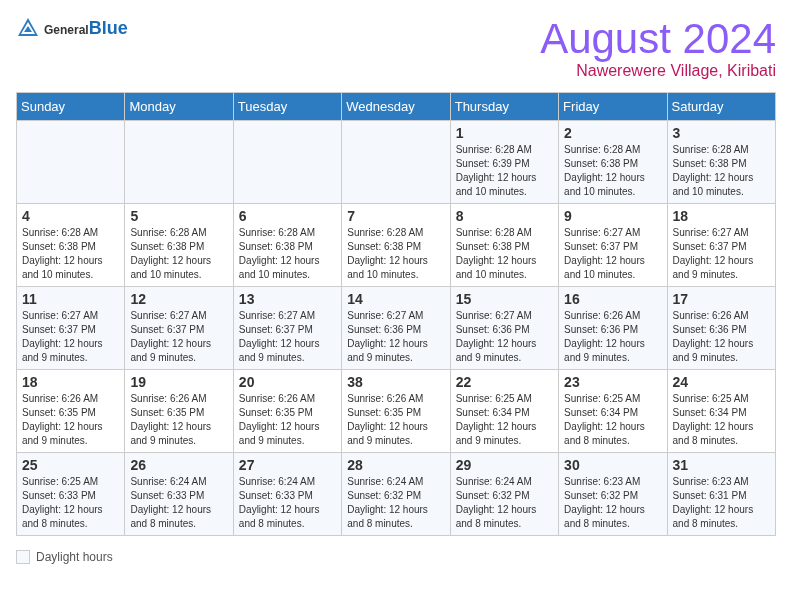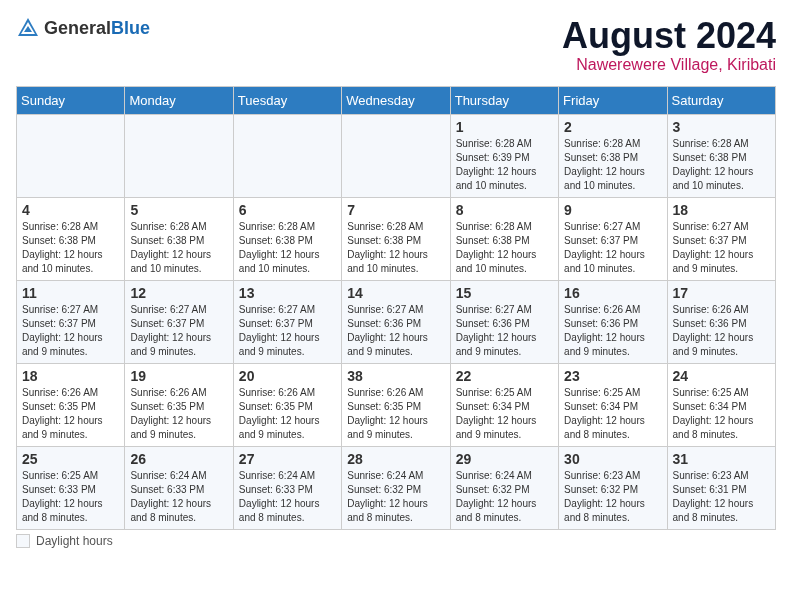--- a/index.html
+++ b/index.html
@@ -15,40 +15,40 @@
       justify-content: space-between;
       align-items: flex-start;
       margin-bottom: 12px;
     }
     .logo {
       display: flex;
       align-items: center;
       gap: 4px;
     }
     .logo-text-general {
-      font-size: 18px;
+      font-size: 12px;
       font-weight: bold;
       color: #333;
     }
     .logo-text-blue {
       font-size: 18px;
       font-weight: bold;
       color: #1a6bb5;
     }
     .logo-icon {
       width: 24px;
       height: 24px;
     }
     .title-area {
       text-align: right;
     }
     .main-title {
-      font-size: 36px;
-      font-weight: bold;
-      color: #0f172a;
+      font-size: 42px;
+      font-weight: normal;
+      color: #8b5cf6;
       line-height: 1.1;
     }
     .subtitle {
       font-size: 16px;
       color: #be185d;
     }
     table {
       width: 100%;
       border-collapse: collapse;
       table-layout: fixed;
@@ -83,21 +83,21 @@
     }
     .day-info {
       font-size: 10px;
       color: #333;
       line-height: 1.4;
     }
     .legend {
       display: flex;
       align-items: center;
       gap: 6px;
-      margin-top: 4px;
+      margin-top: 14px;
       font-size: 12px;
       color: #555;
     }
     .legend-box {
       width: 14px;
       height: 14px;
       background: #f5f8fc;
       border: 1px solid #ccc;
       display: inline-block;
     }

